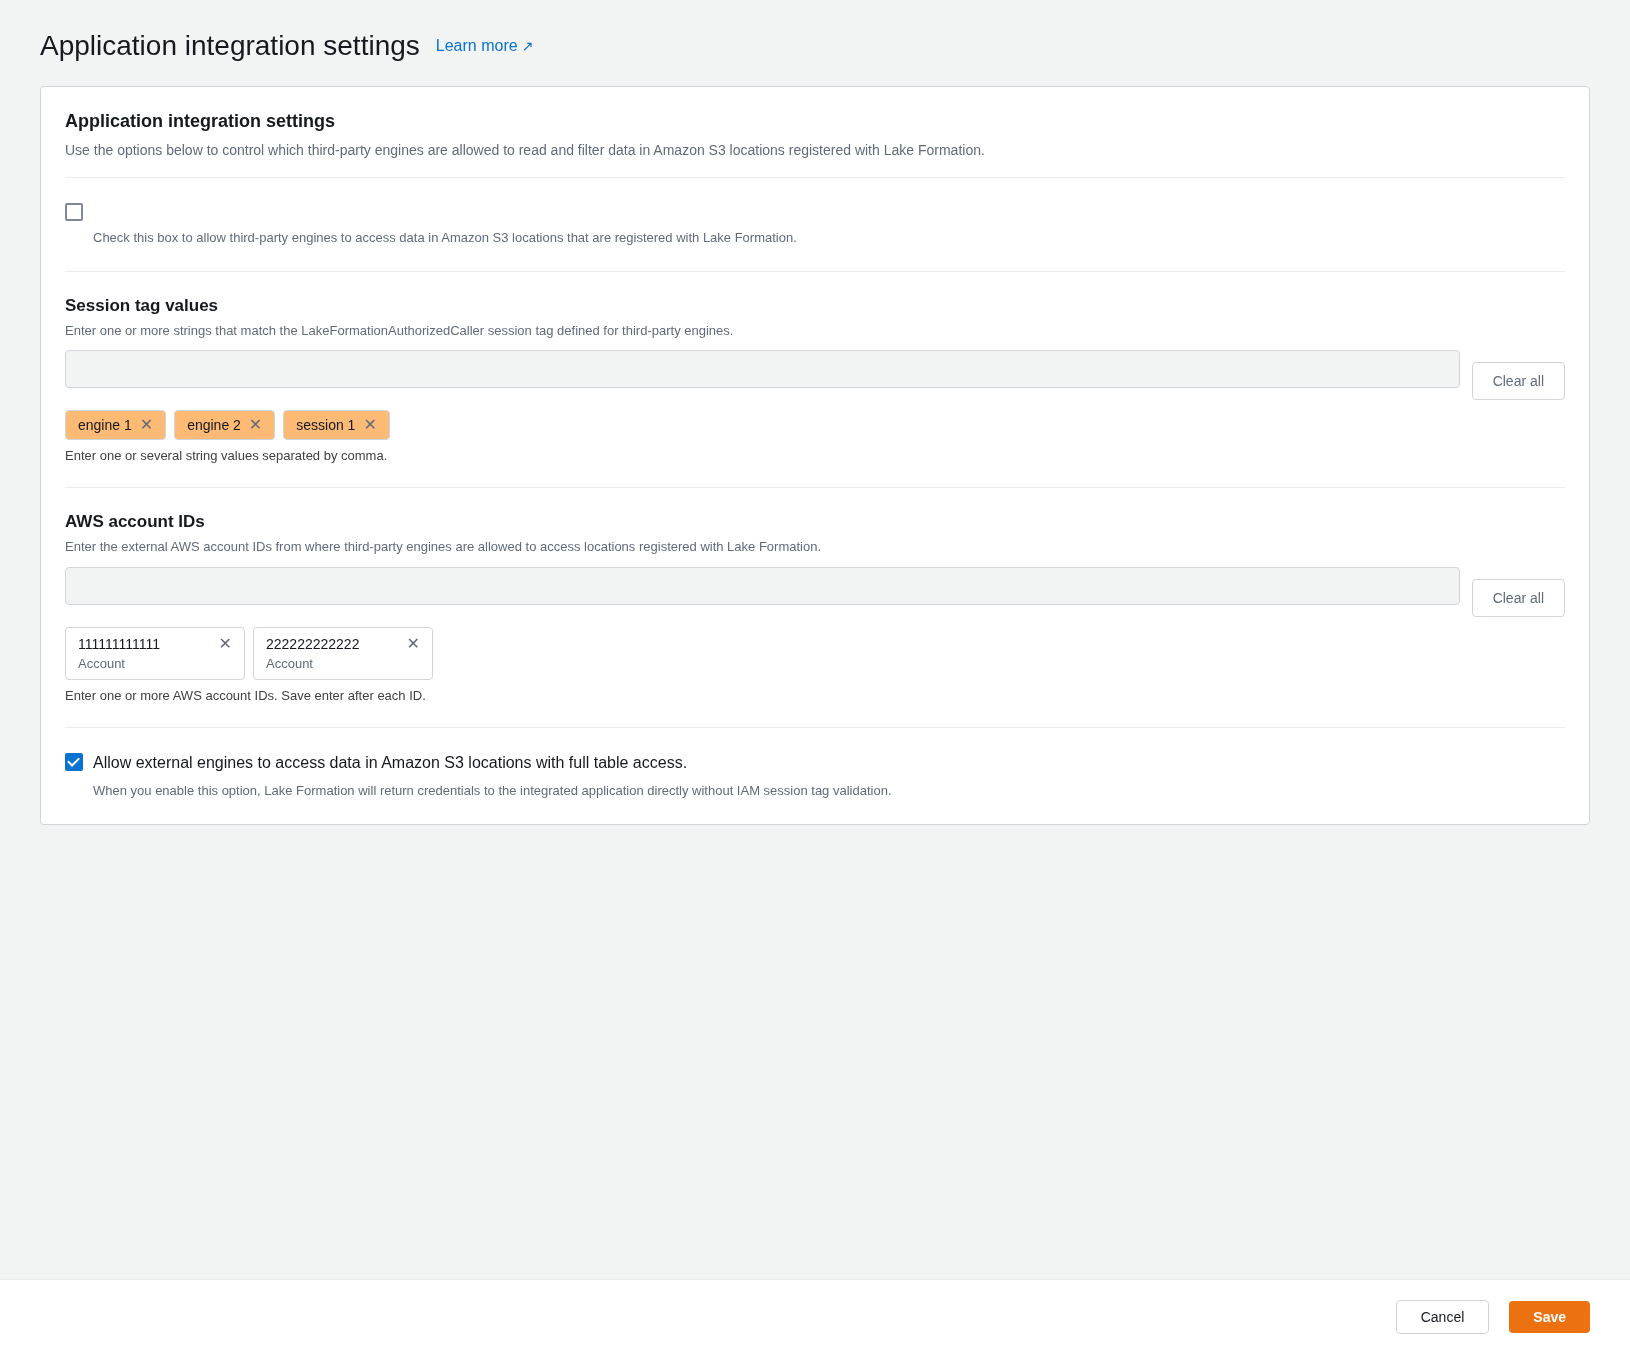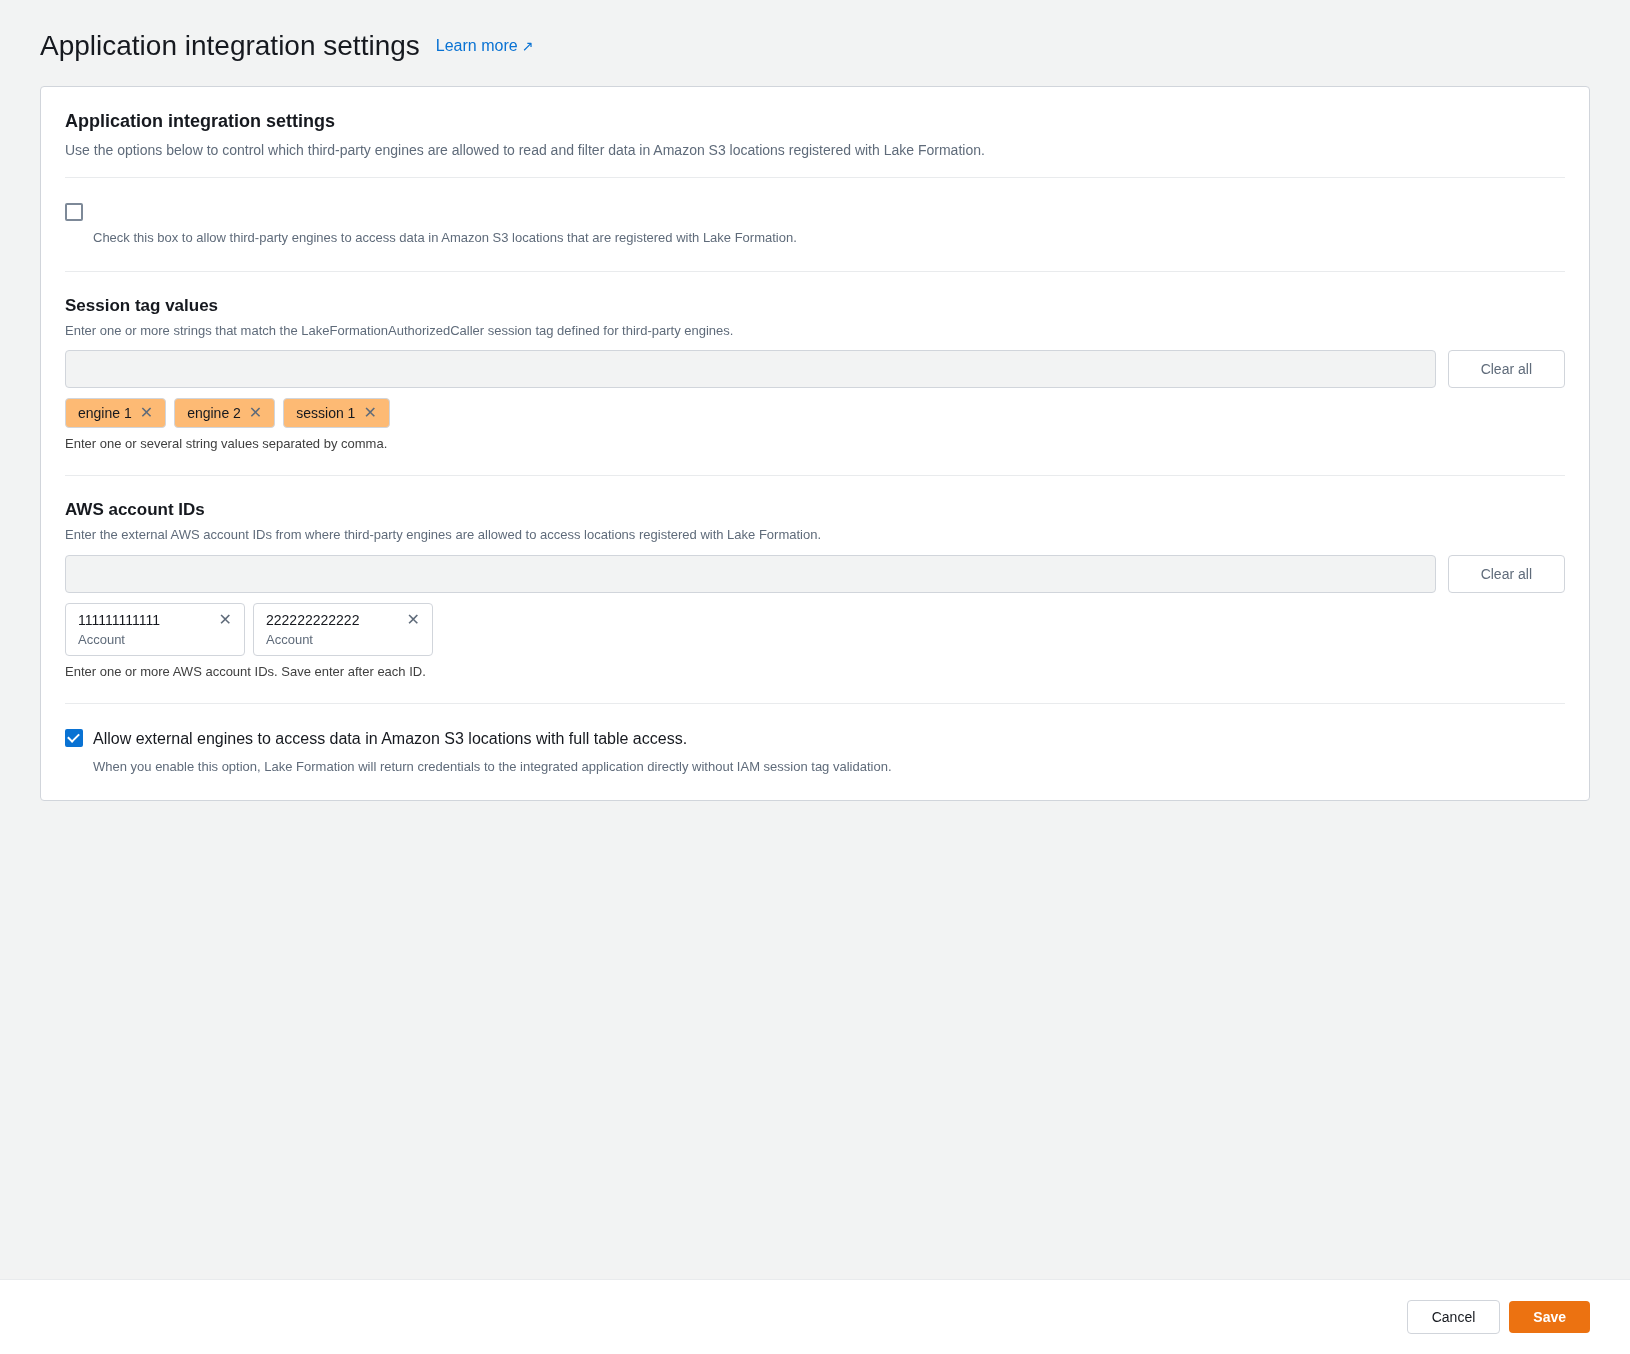--- a/index.html
+++ b/index.html
@@ -159,25 +159,26 @@
       background: #f2f3f3;
       color: #5f6b7a;
       height: 38px;
     }
 
     .clear-all-btn {
       border: 1px solid #d1d5db;
       border-radius: 4px;
       background: white;
       color: #5f6b7a;
-      padding: 6px 32px;
+      padding: 6px 20px;
       font-size: 14px;
       cursor: pointer;
       white-space: nowrap;
       height: 38px;
+      margin-top: 12px;
     }
 
     .tags-container {
       display: flex;
       flex-wrap: wrap;
       gap: 8px;
       margin-bottom: 8px;
     }
 
     .tag {
@@ -241,21 +242,21 @@
     .divider {
       border: none;
       border-top: 1px solid #e9ebed;
       margin: 24px 0;
     }
 
     .bottom-bar {
       display: flex;
       justify-content: flex-end;
       align-items: center;
-      gap: 9px;
+      gap: 20px;
       padding: 20px 40px;
       background: white;
       border-top: 1px solid #e9ebed;
       position: fixed;
       bottom: 0;
       left: 0;
       right: 0;
     }
 
     .cancel-btn {

